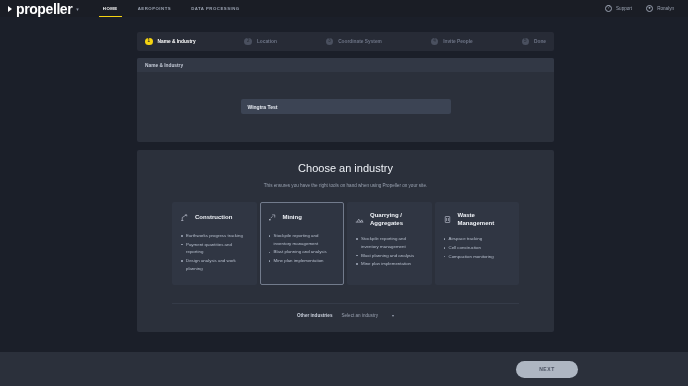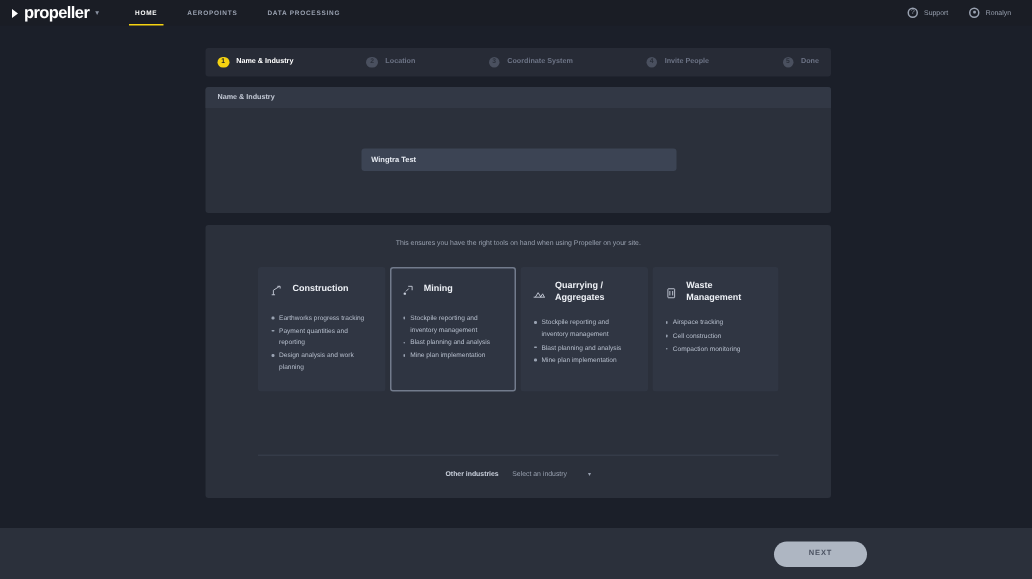--- a/index.html
+++ b/index.html
@@ -17,21 +17,21 @@
     display: flex; align-items: center;
     padding: 0 8px; position: relative;
   }
   .logo-wrap { display: flex; align-items: center; gap: 3px; margin-right: 14px; }
   .logo-mark { width: 5px; height: 7px; position: relative; }
   .logo-mark:before {
     content:""; position:absolute; left:0; top:1px;
     width:0; height:0; border-left:4px solid #fff;
     border-top:3px solid transparent; border-bottom:3px solid transparent;
   }
-  .logo-text { color:#fff; font-size:11px; font-weight:bold; letter-spacing:-0.4px; }
+  .logo-text { color:#fff; font-size:14px; font-weight:bold; letter-spacing:-0.4px; }
   .logo-caret { color:#8b93a3; font-size:5px; margin-left:1px; }
   .nav-items { display:flex; align-items:center; gap:20px; height:17px; margin-left:10px; }
   .nav-item {
     color:#9aa2b1; font-size:4.3px; font-weight:bold; letter-spacing:0.5px;
     height:17px; display:flex; align-items:center; position:relative; cursor:pointer;
   }
   .nav-item.active { color:#fff; }
   .nav-item.active:after {
     content:""; position:absolute; left:-4px; right:-4px; bottom:0;
     height:1.5px; background:#f5d311;
@@ -193,20 +193,21 @@
   <div class="panel panel-a">
     <div class="panel-head">
       <span class="panel-head-text">Name &amp; Industry</span>
     </div>
     <div class="panel-a-body">
       <div class="name-input" placeholder="Site name">Wingtra Test</div>
     </div>
   </div>
 
   <div class="panel panel-b">
+    <div class="ind-title">Choose an industry</div>
     <div class="ind-sub">This ensures you have the right tools on hand when using Propeller on your site.</div>
 
     <div class="cards">
 
       <div class="card">
         <div class="card-head">
           <span class="card-icon">
             <svg viewBox="0 0 24 24" fill="none" stroke="currentColor" stroke-width="1.6">
               <path d="M3 20h6"></path>
                 <path d="M6 20V12l11-7"></path>

